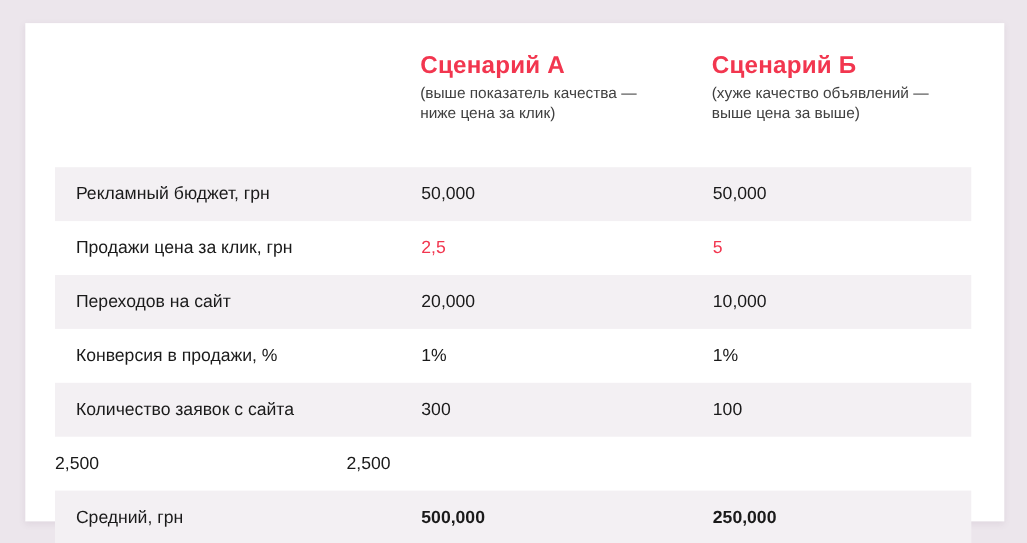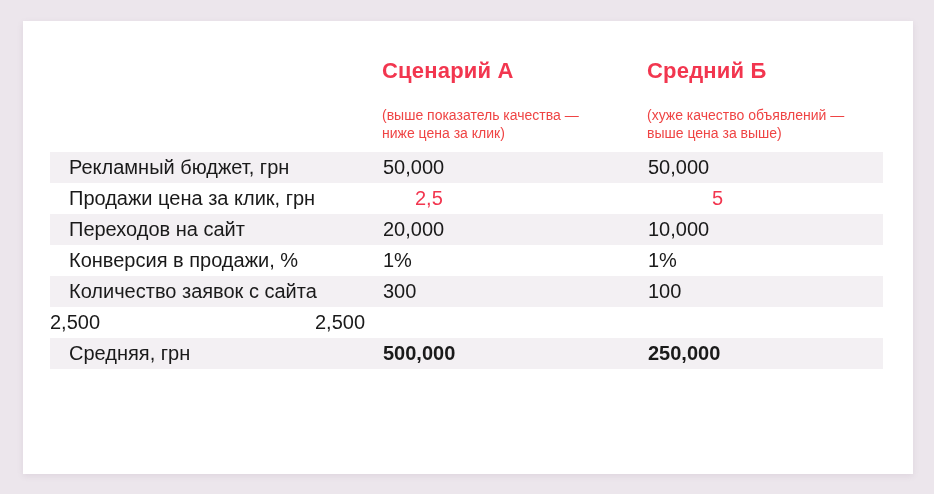--- a/index.html
+++ b/index.html
@@ -9,62 +9,62 @@
       font-family: "Liberation Sans", "DejaVu Sans", sans-serif;
       position: relative; overflow: hidden;
     }
     .card {
       position: absolute; left: 23px; top: 21px;
       width: 890px; height: 453px;
       background: #ffffff;
       box-shadow: 0 2px 6px rgba(120, 90, 120, 0.12);
     }
     .col-head {
-      position: absolute; top: 36px;
+      position: absolute; top: 24px;
     }
     .col-head.a { left: 359px; }
     .col-head.b { left: 624px; }
     .scenario-title {
       font-size: 22px; font-weight: 700; color: #f2364f;
       letter-spacing: 0.2px; line-height: 28px;
     }
     .scenario-sub {
-      margin-top: 21px;
-      font-size: 14px; color: #ef4444; line-height: 18px;
+      margin-top: 2px;
+      font-size: 14px; color: #404040; line-height: 18px;
     }
     .table {
       position: absolute; left: 27px; top: 131px;
       width: 833px;
     }
     .row {
-      height: 31px; display: flex; align-items: center;
-      font-size: 20px; color: #1a1a1a;
+      height: 49px; display: flex; align-items: center;
+      font-size: 16px; color: #1a1a1a;
     }
     .row.shaded { background: #f3f0f3; }
     .cell-label { width: 333px; padding-left: 19px; box-sizing: border-box; }
     .cell-a { width: 265px; padding-left: 0; }
     .cell-b { flex: 1; }
-    .red { color: #f2364f; margin-left: 32px; }
+    .red { color: #f2364f; }
     .bold { font-weight: 700; }
   </style>
 </head>
 <body>
 
 <div class="card">
 
   <div class="col-head a">
     <div class="scenario-title">Сценарий А</div>
     <div class="scenario-sub">
       <div>(выше показатель качества —</div>
       <div>ниже цена за клик)</div>
     </div>
   </div>
 
   <div class="col-head b">
-    <div class="scenario-title">Средний Б</div>
+    <div class="scenario-title">Сценарий Б</div>
     <div class="scenario-sub">
       <div>(хуже качество объявлений —</div>
       <div>выше цена за выше)</div>
     </div>
   </div>
 
   <div class="table">
     <div class="row shaded">
       <div class="cell-label">Рекламный бюджет, грн</div>
       <div class="cell-a">50,000</div>
@@ -88,18 +88,18 @@
     <div class="row shaded">
       <div class="cell-label">Количество заявок с сайта</div>
       <div class="cell-a">300</div>
       <div class="cell-b">100</div>
     </div>
     <div class="row">
       <div class="cell-a">2,500</div>
       <div class="cell-b">2,500</div>
     </div>
     <div class="row shaded">
-      <div class="cell-label">Средняя, грн</div>
+      <div class="cell-label">Средний, грн</div>
       <div class="cell-a bold">500,000</div>
       <div class="cell-b bold">250,000</div>
     </div>
   </div>
 </div>
 
 </body></html>

